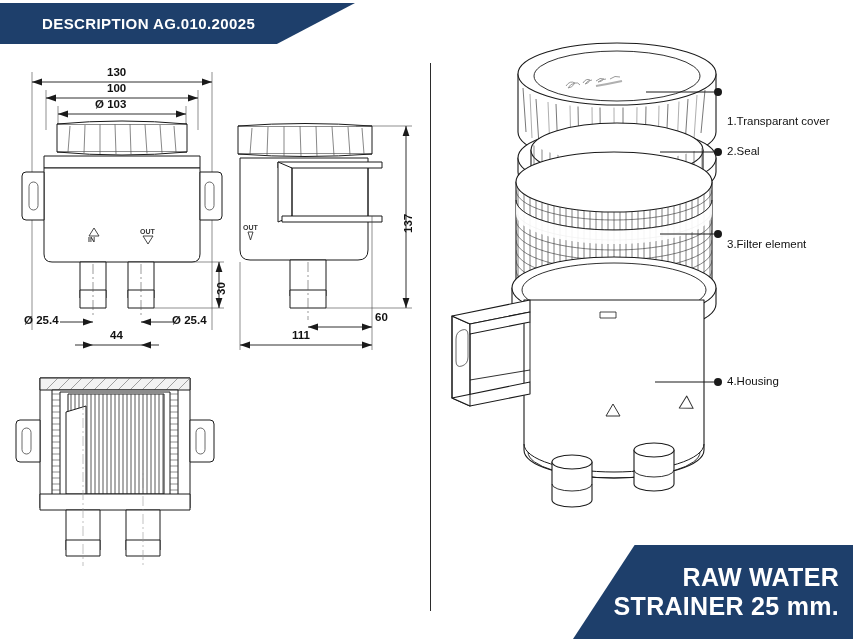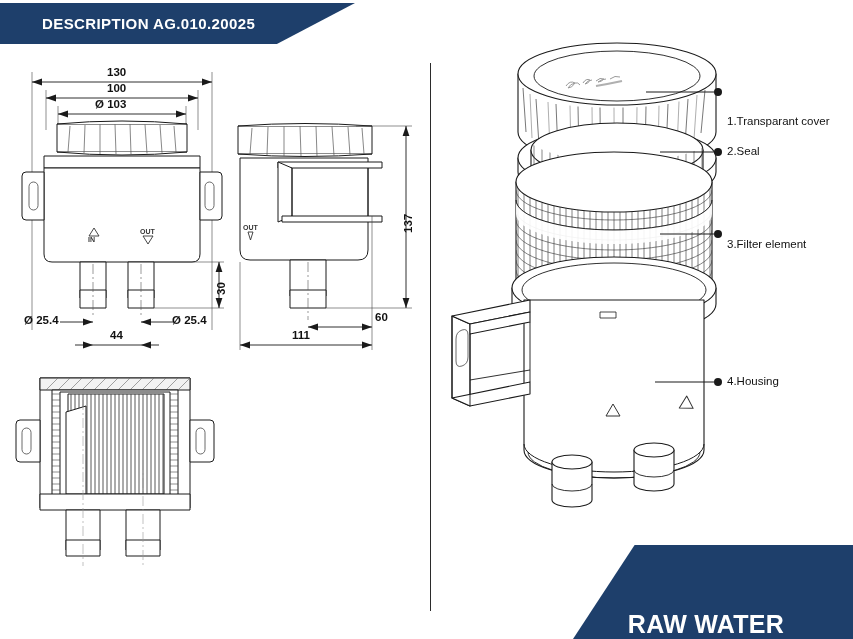--- a/index.html
+++ b/index.html
@@ -43,21 +43,21 @@
   
   #bottom-banner {
     position: absolute;
     left: 573px;
     top: 545px;
     width: 280px;
     height: 94px;
     background: #1e3f6b;
     clip-path: polygon(22% 0, 100% 0, 100% 100%, 0 100%);
     display: flex;
-    flex-direction: row;
+    flex-direction: column;
     align-items: flex-end;
     justify-content: center;
     padding-right: 14px;
     box-sizing: border-box;
   }
   .bottom-line {
     color: #ffffff;
     font-size: 25px;
     font-weight: bold;
     letter-spacing: 0.3px;
@@ -618,15 +618,16 @@
     </g>
   </svg>
 
   <span class="callout-label" id="callout-1">1.Transparant cover</span>
   <span class="callout-label" id="callout-2">2.Seal</span>
   <span class="callout-label" id="callout-3">3.Filter element</span>
   <span class="callout-label" id="callout-4">4.Housing</span>
 
   <div id="bottom-banner">
     <span class="bottom-line">RAW WATER</span>
+    <span class="bottom-line">STRAINER 25 mm.</span>
   </div>
 
 </div>
 
 </body></html>

